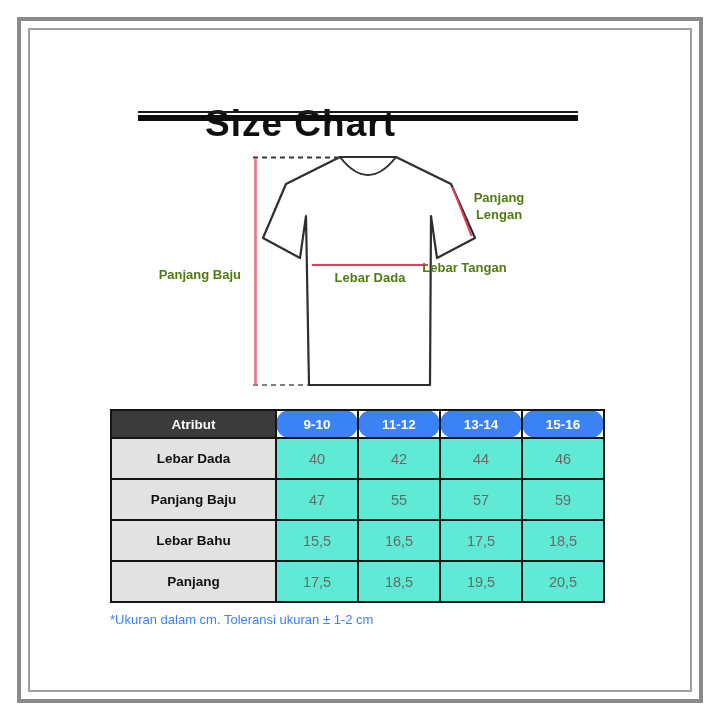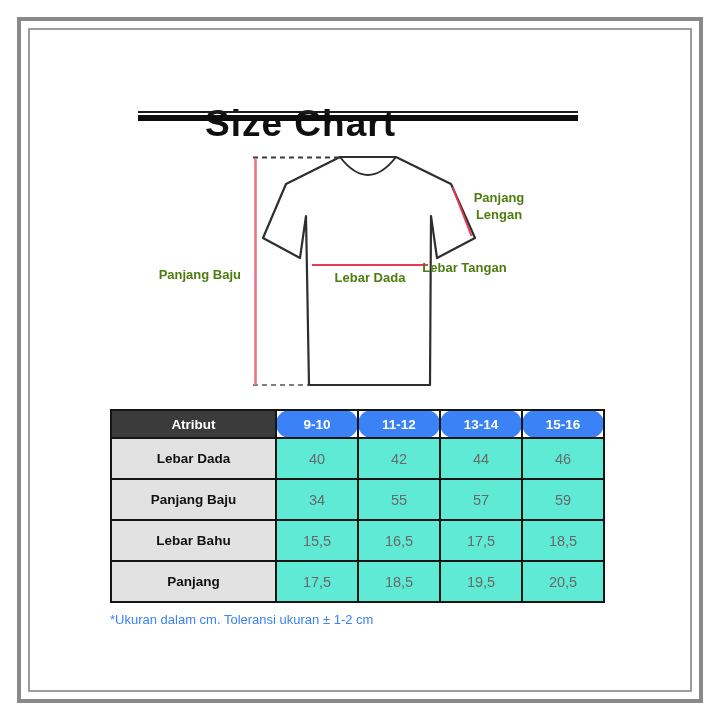--- a/index.html
+++ b/index.html
@@ -93,21 +93,21 @@
   <tbody>
     <tr>
       <td class="row-label">Lebar Dada</td>
       <td>40</td>
       <td>42</td>
       <td>44</td>
       <td>46</td>
     </tr>
     <tr>
       <td class="row-label">Panjang Baju</td>
-      <td>34</td>
+      <td>47</td>
       <td>55</td>
       <td>57</td>
       <td>59</td>
     </tr>
     <tr>
       <td class="row-label">Lebar Bahu</td>
       <td>15,5</td>
       <td>16,5</td>
       <td>17,5</td>
       <td>18,5</td>

